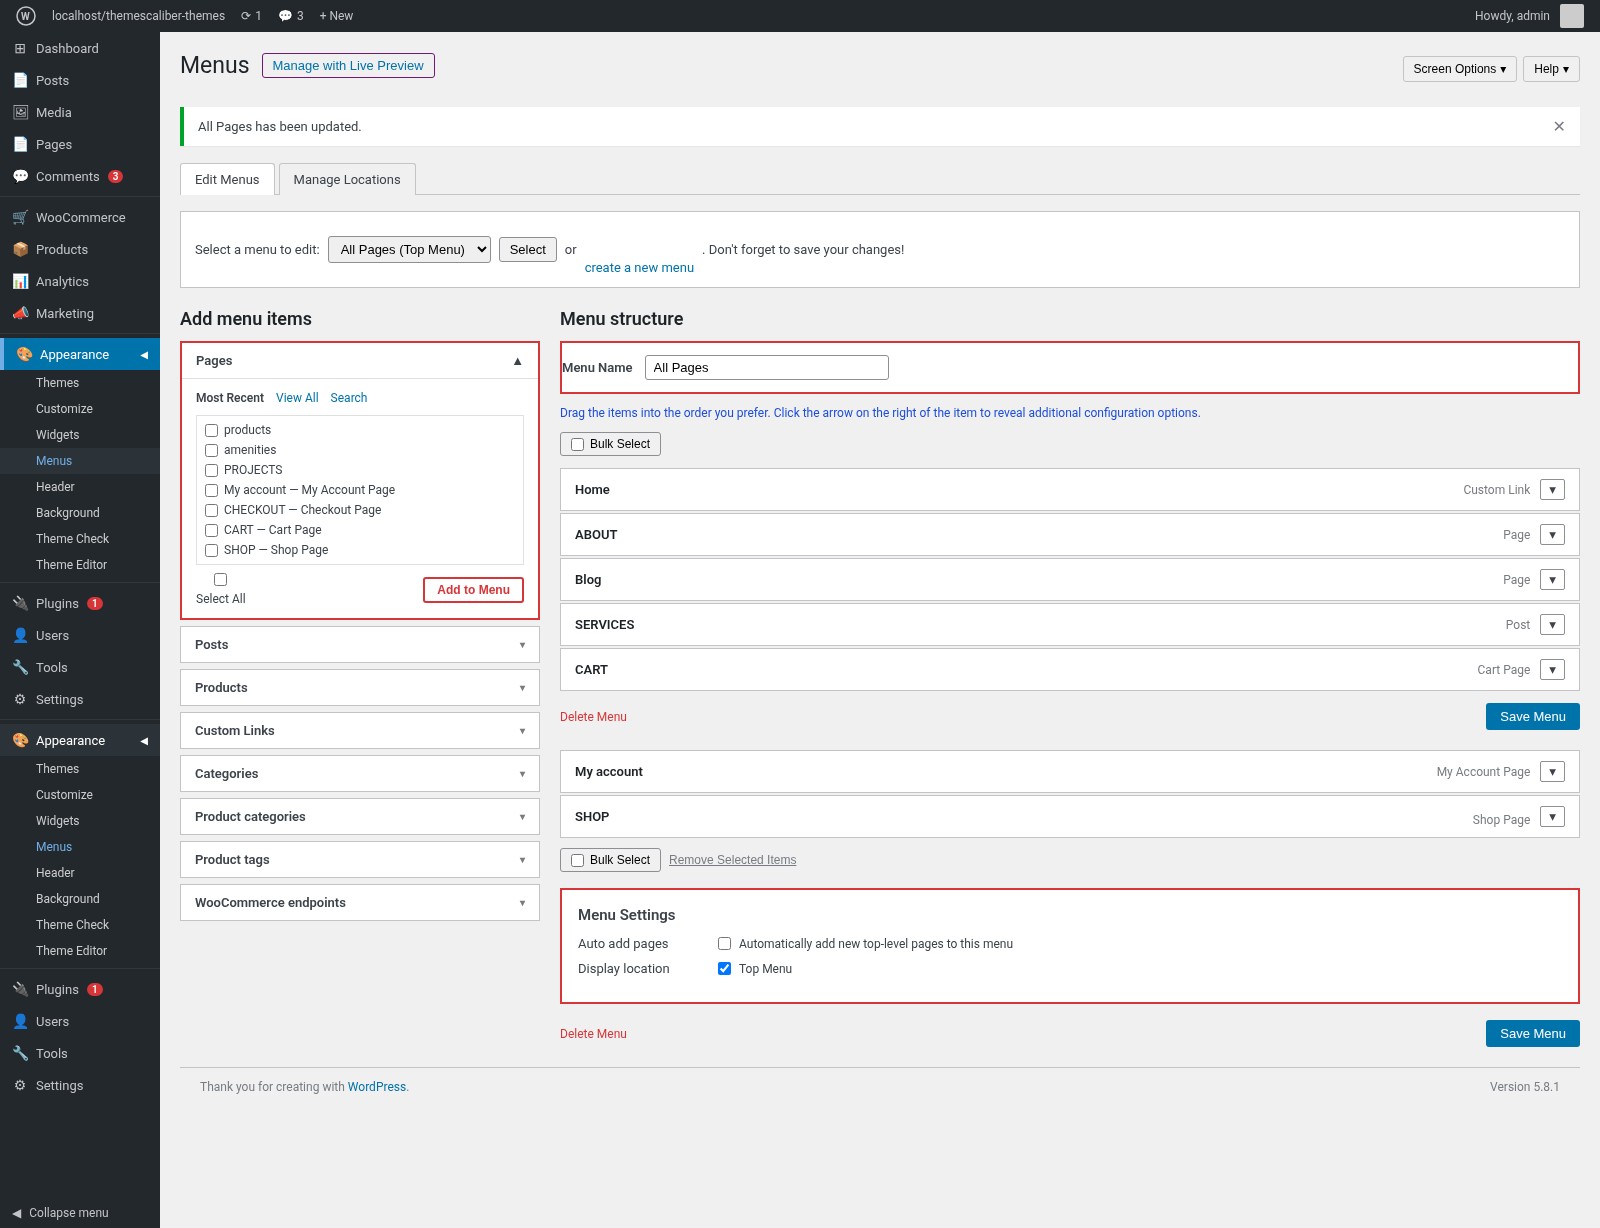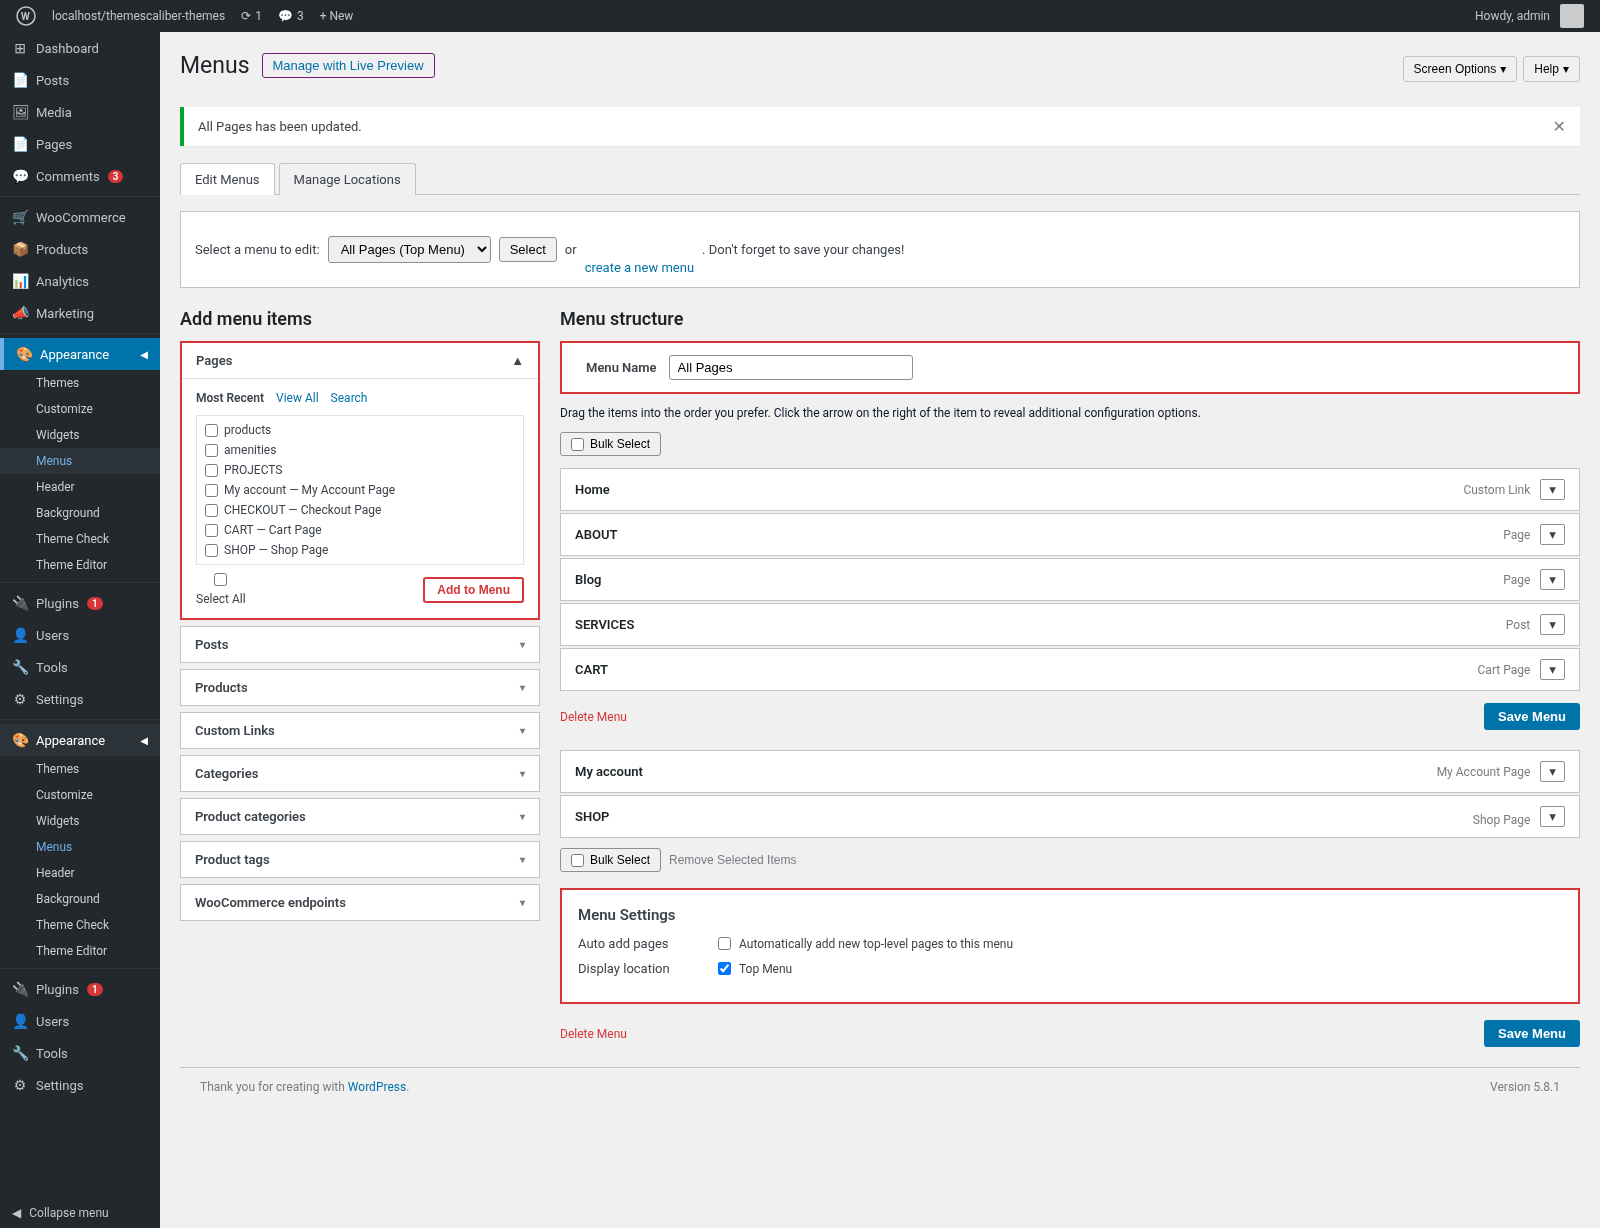--- a/index.html
+++ b/index.html
@@ -226,35 +226,35 @@
     .right-panel { flex: 1; }
 
     .menu-structure-title { font-size: 18px; font-weight: 600; color: #1d2327; margin-bottom: 12px; }
 
     .menu-name-row {
       display: flex;
       align-items: center;
       gap: 12px;
       background: #fff;
       border: 2px solid #d63638;
-      padding: 12px 24px;
+      padding: 12px 0;
       margin-bottom: 12px;
     }
     .menu-name-label { font-weight: 600; font-size: 13px; }
     .menu-name-input {
       padding: 4px 8px;
       border: 1px solid #8c8f94;
       border-radius: 3px;
       font-size: 13px;
       width: 244px;
     }
 
     .drag-instruction {
       font-size: 12px;
-      color: #0f172a;
+      color: #1d4ed8;
       margin-bottom: 12px;
     }
 
     .bulk-select-row {
       display: flex;
       align-items: center;
       gap: 8px;
       margin-bottom: 12px;
     }
     .bulk-select-btn {
@@ -290,21 +290,21 @@
     .delete-menu-link { color: #d63638; text-decoration: none; font-size: 12px; cursor: pointer; }
 
     .save-menu-btn {
       background: #0073aa;
       border: none;
       color: #fff;
       padding: 6px 14px;
       border-radius: 3px;
       cursor: pointer;
       font-size: 13px;
-      font-weight: 700;
+      font-weight: 400;
     }
 
     .save-row {
       display: flex;
       align-items: center;
       justify-content: space-between;
       margin-bottom: 20px;
     }
 
     
@@ -731,21 +731,21 @@
               <span class="menu-item-type">Shop Page</span>
               <button class="menu-item-arrow">▾</button>
             </div>
           </div>
 
           <div class="bulk-select-row" style="margin-top:10px;">
             <button class="bulk-select-btn">
               <input type="checkbox" style="">
               <span>Bulk Select</span>
             </button>
-            <button style="background:none;border:none;color:#787c82;cursor:pointer;font-size:12px;">Remove Selected Items</button>
+            <button style="background:none;border:none;color:#787c82;cursor:pointer;font-size:12px;text-decoration:underline;">Remove Selected Items</button>
           </div>
 
           <div class="menu-settings-box">
             <h3 class="menu-settings-title">Menu Settings</h3>
             <div class="settings-row">
               <span class="settings-label">Auto add pages</span>
               <div class="settings-value">
                 <input type="checkbox" style="">
                 <span>Automatically add new top-level pages to this menu</span>
               </div>

